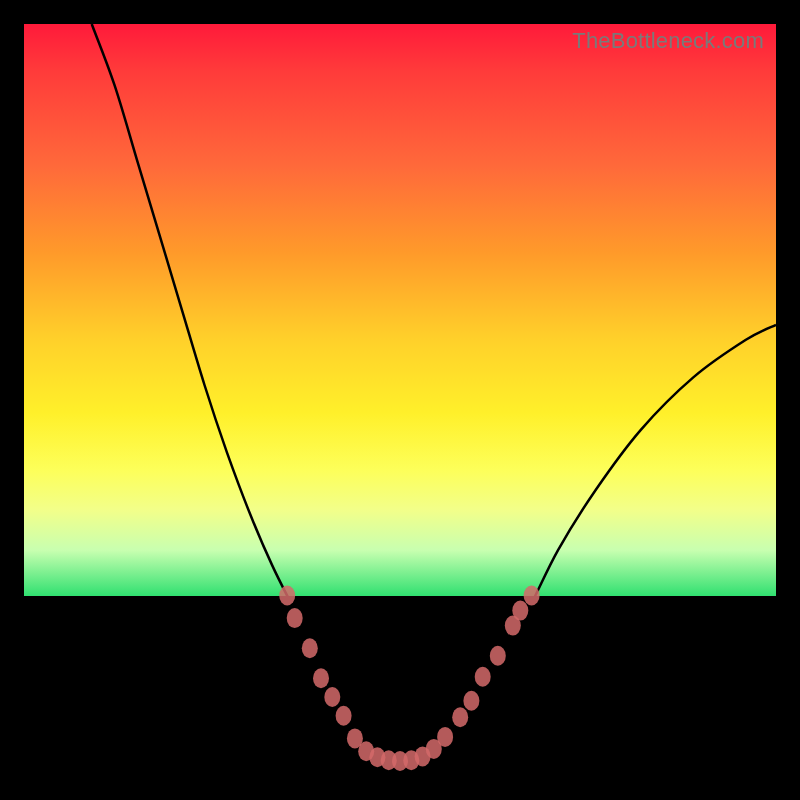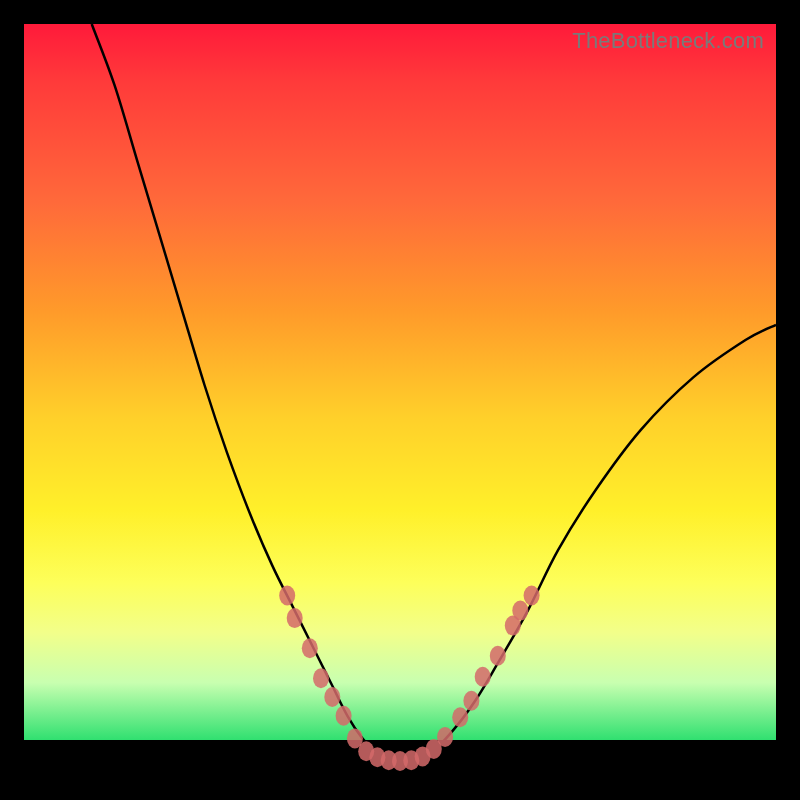--- a/index.html
+++ b/index.html
@@ -9,21 +9,21 @@
     height: 800px;
     background: #000;
     overflow: hidden;
     font-family: Arial, Helvetica, sans-serif;
   }
   .frame {
     position: absolute;
     left: 24px;
     top: 24px;
     width: 752px;
-    height: 716px;
+    height: 572px;
     background: linear-gradient(to bottom,
       #ff1a3a 0%,
       #ff3a3a 8%,
       #ff6a3a 25%,
       #ff9a2a 40%,
       #ffd02a 55%,
       #fff02a 68%,
       #fdff5a 78%,
       #f2ff8a 85%,
       #c8ffb0 92%,

